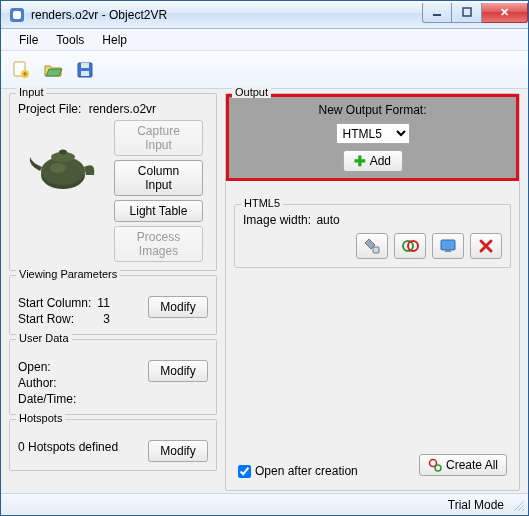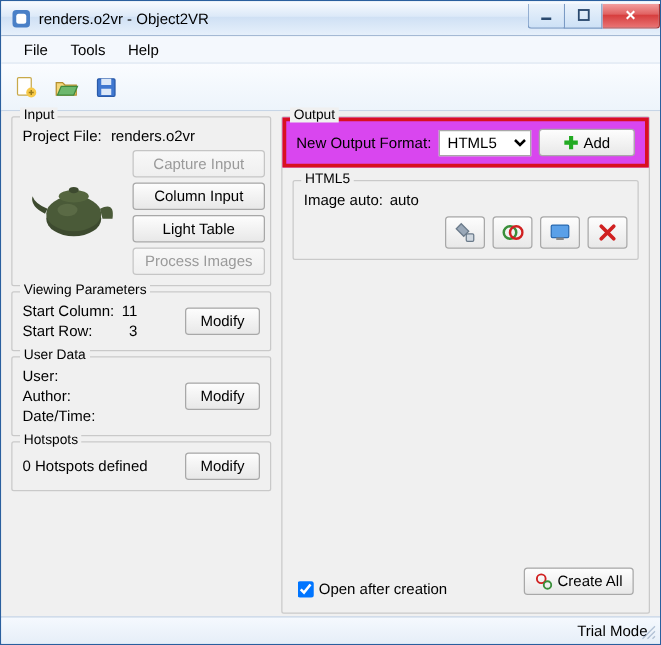--- a/index.html
+++ b/index.html
@@ -20,34 +20,34 @@
   .content { flex:1; background:#f0f0f0; padding: 4px 8px 2px 8px; display:flex; gap:8px; }
   .leftcol { width: 208px; display:flex; flex-direction:column; gap:4px; }
   .rightcol { flex:1; display:flex; flex-direction:column; gap:4px; }
   .group { border:1px solid #c9c9c9; border-radius:2px; padding: 8px 8px 8px 8px; position:relative; background:#f0f0f0; }
   .group-title { position:absolute; top:-8px; left:6px; background:#f0f0f0; padding:0 3px; font-size:11px;text-align:right; }
   .btn { background: linear-gradient(#fdfdfd,#e8e8e8); border:1px solid #a8a8a8; border-radius:3px; padding: 3px 8px; font-size:12px; min-width:60px; text-align:center; display:inline-flex; align-items:center; justify-content:center; gap:4px; }
   .btn.disabled { color:#9a9a9a; border-color:#c5c5c5; background:linear-gradient(#f8f8f8,#efefef); }
   .inputrow { display:flex; align-items:flex-start; gap:6px; }
   .teapot-area { width:90px; height:90px; display:flex; align-items:center; justify-content:center; }
   .input-btns { display:flex; flex-direction:column; gap:4px; }
-  .input-btns .btn { width:106px; }
+  .input-btns .btn { width:89px; }
   .kv { display:grid; grid-template-columns: auto auto; column-gap: 6px; row-gap: 2px; font-size:12px; }
   .kv .v { text-align:right; }
-  .grp-flex { display:flex; align-items:center; justify-content:space-between; }
-  .highlight { border:3px solid #d81020; padding:6px 8px; margin:-8px -8px 8px -8px; background:#d946ef; display:flex; align-items:center; gap:6px;}
+  .grp-flex { display:flex; align-items:flex-start; justify-content:space-between;margin-top:12px; }
+  .highlight { border:3px solid #d81020; padding:6px 8px; margin:-8px -8px 21px -8px; background:#a3a3a3; display:flex; align-items:center; gap:6px;flex-direction:column;}
   select { border:1px solid #a8a8a8; background:#fff; height:21px; font-size:12px; padding: 0 2px; }
   .addbtn .plus { color:#2a2; font-weight:bold; font-size:14px; line-height:1; }
   .subgroup { border:1px solid #c9c9c9; border-radius:2px; padding:8px; position:relative; margin-top:2px; }
   .iconbtn { width:32px; height:26px; background:linear-gradient(#fdfdfd,#e8e8e8); border:1px solid #a8a8a8; border-radius:3px; display:inline-flex; align-items:center; justify-content:center; }
   .iconrow { display:flex; gap:6px; justify-content:flex-end; margin-top:6px; }
   .bottomrow { display:flex; align-items:center; justify-content:space-between; padding:4px; }
   .checkbox { display:flex; align-items:center; gap:4px;margin-top:13px; }
   .checkbox input { margin:0; }
-  .statusbar { height:22px; background: linear-gradient(#f5f9fe,#e6eef8); border-top:1px solid #c7d5e6; display:flex; align-items:center; justify-content:flex-end; padding:0 10px; font-size:11px; }
+  .statusbar { height:22px; background: linear-gradient(#f5f9fe,#e6eef8); border-top:1px solid #c7d5e6; display:flex; align-items:center; justify-content:flex-end; padding:0 24px; font-size:11px; }
   .stack { display:flex; flex-direction:column; gap:2px; }
   svg { display:block; }
   .resize-grip { position:absolute; right:3px; bottom:3px; width:12px; height:12px; opacity:0.6; }
 </style>
 </head>
 <body>
 
 <div class="window">
   <div class="titlebar">
     <span class="icon-app">
@@ -141,21 +141,21 @@
             <span class="v">3</span>
           </div>
           <div class="btn">Modify</div>
         </div>
       </div>
 
       <div class="group">
         <span class="group-title">User Data</span>
         <div class="grp-flex">
           <div class="stack">
-            <span>User:</span>
+            <span>Open:</span>
             <span>Author:</span>
             <span>Date/Time:</span>
           </div>
           <div class="btn">Modify</div>
         </div>
       </div>
 
       <div class="group">
         <span class="group-title">Hotspots</span>
         <div class="grp-flex">
@@ -177,21 +177,21 @@
           </select>
           <div class="btn addbtn" style="flex:1;">
             <span class="plus">✚</span>
             <span>Add</span>
           </div>
         </div>
 
         <div class="subgroup">
           <span class="group-title" style="background:#f0f0f0;">HTML5</span>
           <div style="margin-bottom:2px;">
-            <span>Image auto:</span>
+            <span>Image width:</span>
             <span style="margin-left:2px;">auto</span>
           </div>
           <div class="iconrow">
             <div class="iconbtn">
               <svg width="18" height="18" viewBox="0 0 18 18">
                   <path d="M6 2l6 6-4 4-6-6z" fill="#9aa8b8" stroke="#6a7a8a"></path>
                   <rect x="10" y="10" width="6" height="6" rx="1" fill="#d0d8e0" stroke="#6a7a8a"></rect>
                 </svg>
             </div>
             <div class="iconbtn">

